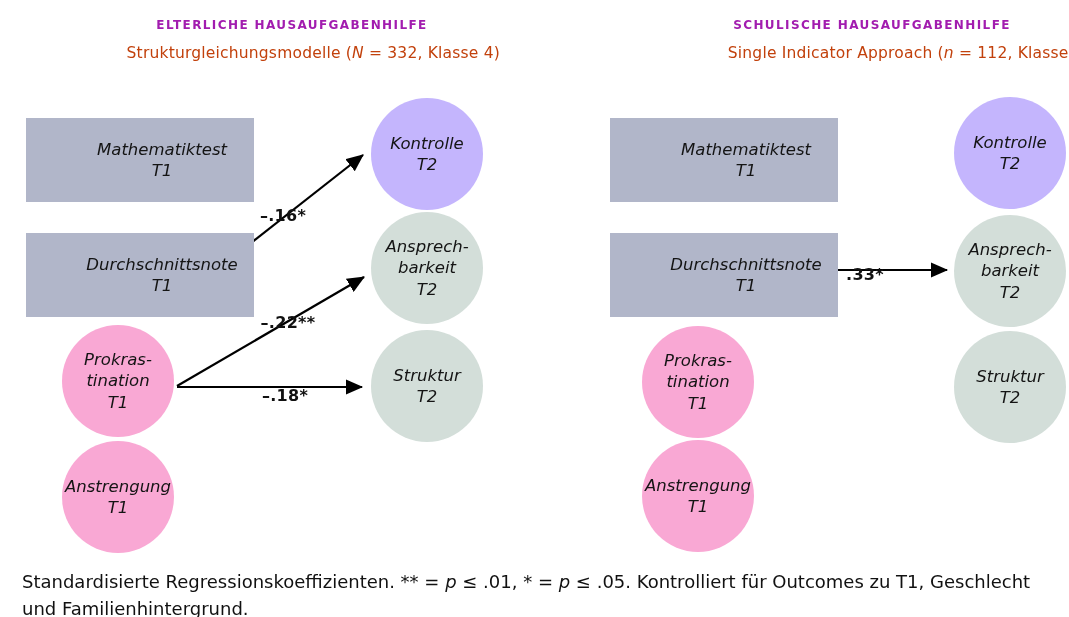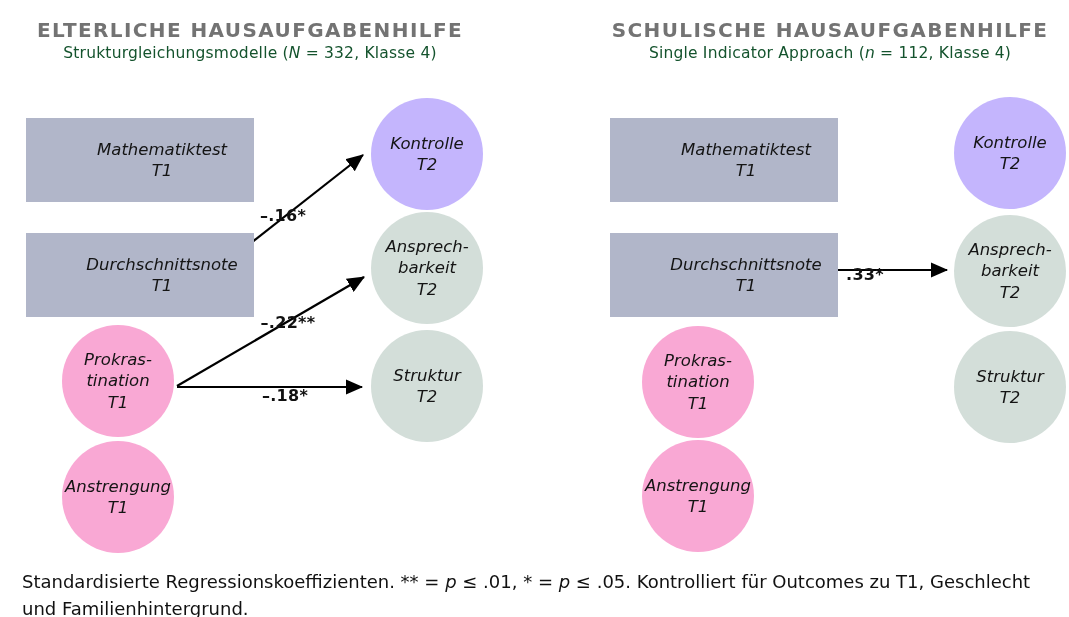--- a/index.html
+++ b/index.html
@@ -8,30 +8,31 @@
     width:1069px;height:617px;
     background:#ffffff;
     font-family:"DejaVu Sans","Liberation Sans",sans-serif;
     color:#1a1a1a;
     overflow:hidden;
   }
   .panel-title{
     position:absolute;
     text-align:center;
     font-weight:bold;
-    font-size:20px;
+    font-size:12px;
     letter-spacing:1.4px;
-    color:#737373;
+    color:#a21caf;
+    margin-left:42px;
   }
   .panel-subtitle{
     position:absolute;
-    text-align:center;
+    text-align:right;
     font-size:15.5px;
     letter-spacing:.2px;
-    color:#14532d;
+    color:#c2410c;
   }
   .panel-subtitle .it{font-style:italic;}
   .node{
     position:absolute;
     display:flex;align-items:center;justify-content:center;
     text-align:center;
     font-style:italic;
     font-size:16.5px;
     line-height:1.3;
     white-space:pre-line;

